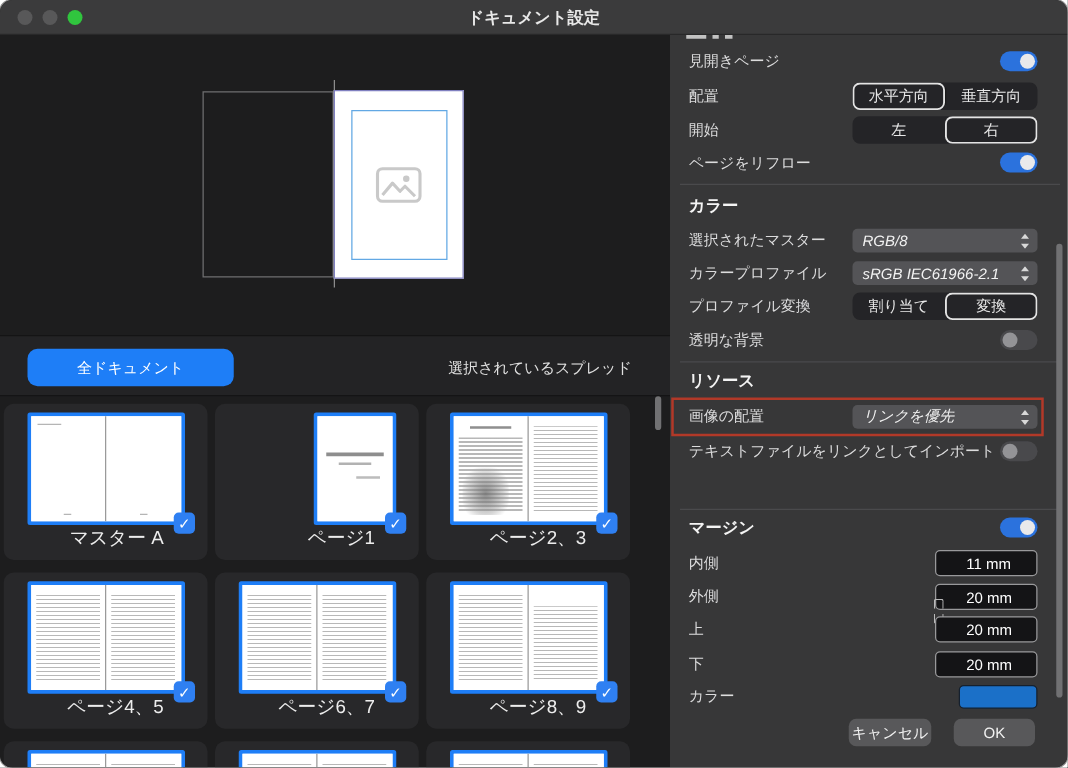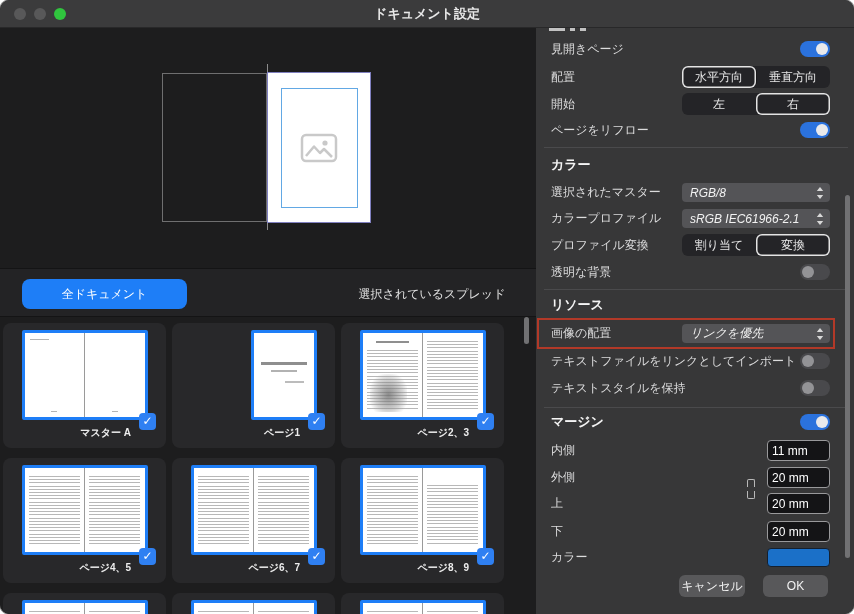--- a/index.html
+++ b/index.html
@@ -54,21 +54,21 @@
   .txt.headgap { top:20%; }
   .headbar { position:absolute; top:10%; left:22%; right:22%; height:2px; background:#8f8f8f; }
   .tiny-head { position:absolute; top:7%; left:10%; width:32%; height:1px; background:#b5b5b5; }
   .pnum { position:absolute; bottom:6%; left:45%; width:10%; height:1px; background:#b5b5b5; }
   .blob { position:absolute; left:12%; bottom:6%; width:62%; height:45%;
           background:radial-gradient(ellipse at 50% 55%, rgba(110,110,110,.8), rgba(150,150,150,.4) 55%, transparent 78%); }
   .tline1 { position:absolute; top:35%; left:12%; right:12%; height:3px; background:#8e8e8e; }
   .tline2 { position:absolute; top:44%; left:28%; right:28%; height:2px; background:#b2b2b2; }
   .tline3 { position:absolute; top:57%; right:16%; width:32%; height:2px; background:#bcbcbc; }
   .card-label { position:absolute; right:10px; bottom:8px; display:flex; align-items:center; gap:8px; }
-  .cl-text { font-size:10px; font-weight:700; color:#ededed;margin-top:24px; }
+  .cl-text { font-size:15px; font-weight:400; color:#ededed;margin-top:24px; }
   .checkbox { width:17px; height:17px; border-radius:4px; background:#2f80f2; color:#fff;
               display:flex; align-items:center; justify-content:center; font-size:12px; font-weight:700; }
   .sb { position:absolute; background:#717173; border-radius:3px; }
   .sb-left { left:524px; top:289px; width:5px; height:27px; }
 
   
   .right-panel { position:absolute; left:536px; top:28px; right:0; bottom:0; background:#373738; }
   .row { position:absolute; left:15px; width:279px; display:flex; align-items:center;
          justify-content:space-between; }
   .lbl { font-size:12px; color:#dcdcdd; white-space:nowrap; }
@@ -90,22 +90,22 @@
          font-size:12px; color:#e8e8e8; border-radius:6px; }
   .seg + .seg::before { content:''; position:absolute; left:0; top:4px; bottom:4px; width:1px; background:#19191a; }
   .seg.selected { box-shadow:inset 0 0 0 1.5px #e4e4e4; }
   .seg.selected::before { display:none; }
 
   .dropdown { display:flex; align-items:center; width:148px; height:19px; background:#545457;
               border-radius:4px; padding:0 6px 0 8px; flex:none;font-style:italic; }
   .dd-val { flex:1; font-size:12px; color:#f2f2f2; white-space:nowrap; overflow:hidden; }
   .stepper { flex:none; display:block; }
 
-  .minput { width:63px; height:21px; background:#141416; border:1px solid #99999b; border-radius:4px;
-            color:#fff; font-size:12px; padding:0 4px 0 4px; font-family:inherit; flex:none; }
+  .minput { width:82px; height:21px; background:#141416; border:1px solid #99999b; border-radius:4px;
+            color:#fff; font-size:12px; padding:0 4px 0 24px; font-family:inherit; flex:none; }
   .swatch { width:63px; height:19px; border-radius:4px; border:1px solid #15202e; flex:none; }
 
   .linkicon { position:absolute; left:210px; top:451px; width:10px; height:20px; }
   .linkicon::before, .linkicon::after { content:''; position:absolute; left:1px; right:1px; height:7px;
        border:1.5px solid #b9b9b9; }
   .linkicon::before { top:0; border-bottom:none; border-radius:2px 2px 0 0; }
   .linkicon::after { bottom:0; border-top:none; border-radius:0 0 2px 2px; }
 
   .btn { position:absolute; top:547px; height:22px; border-radius:6px; background:#58585a; color:#f2f2f2;
          font-size:12px; display:flex; align-items:center; justify-content:center; }
@@ -390,26 +390,20 @@
       </div>
     </div>
 
     <div class="row" style="top:325px;height:16px;">
       <span class="lbl">テキストファイルをリンクとしてインポート</span>
       <div class="toggle off">
           <i class="knob"></i>
         </div>
     </div>
 
-    <div class="row" style="top:352px;height:16px;">
-      <span class="lbl">テキストスタイルを保持</span>
-      <div class="toggle off">
-          <i class="knob"></i>
-        </div>
-    </div>
 
     <div class="divider" style="top:379px;"></div>
 
     <div class="row" style="top:386px;height:16px;">
       <span class="sect">マージン</span>
       <div class="toggle on">
           <i class="knob"></i>
         </div>
     </div>
 

